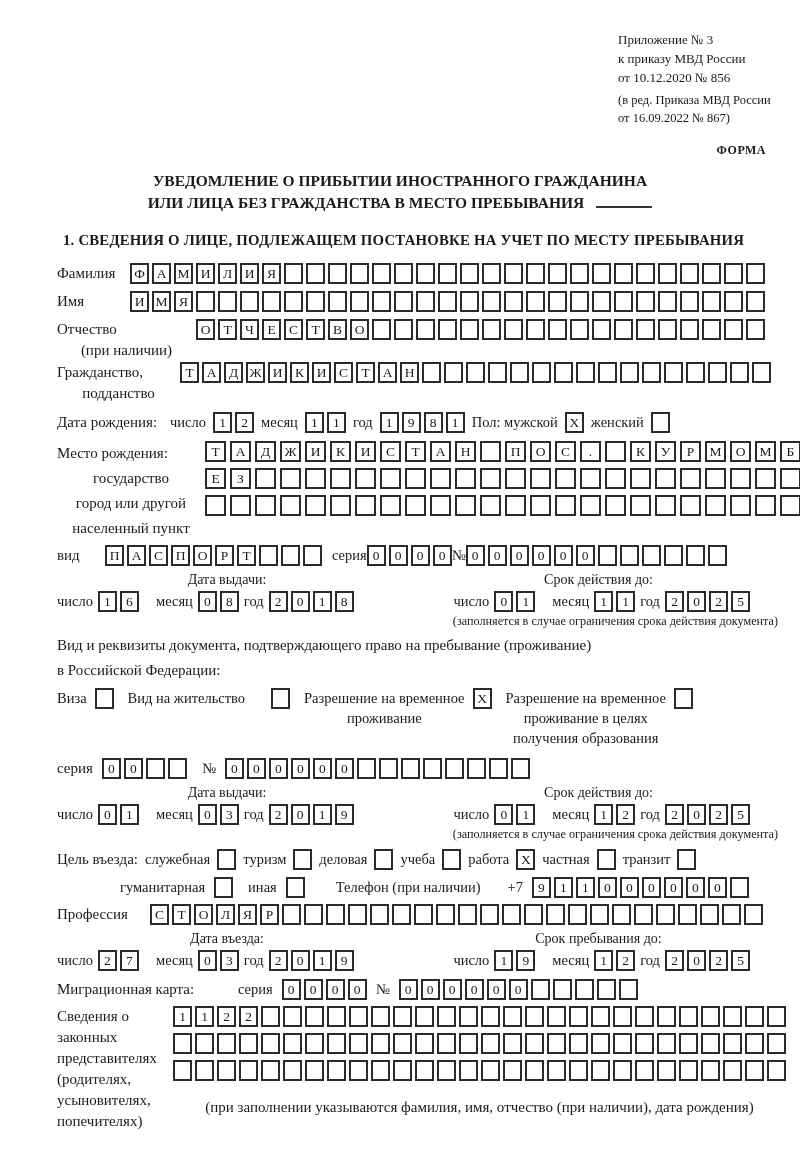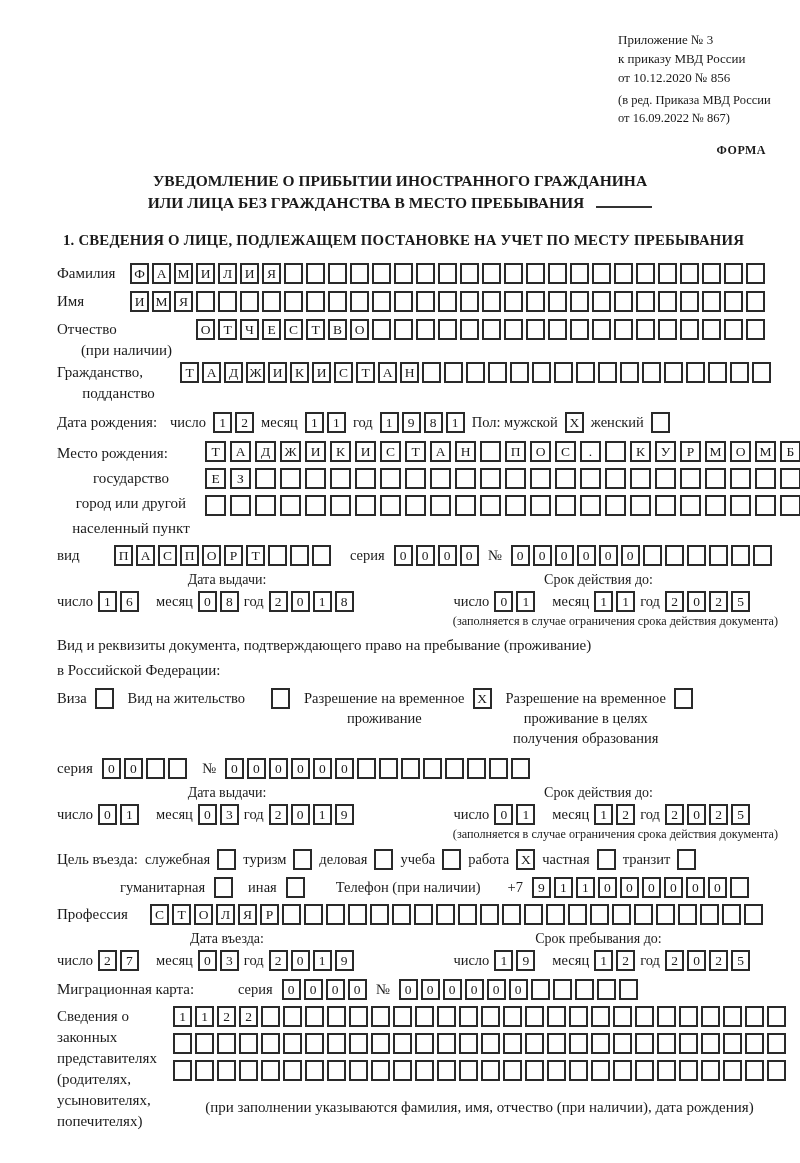--- a/index.html
+++ b/index.html
@@ -318,21 +318,21 @@
           <span class="cell"></span>
           <span class="cell"></span>
           <span class="cell"></span>
           <span class="cell"></span>
           <span class="cell"></span>
           <span class="cell"></span>
         </span>
     </span>
   </div>
 
-  <div class="frow" style="margin-top:4px;gap:9px;">
+  <div class="frow" style="margin-top:4px;">
     <span class="flabel" style="width:48px;">вид</span>
     <span class="cells">
         <span class="cell">П</span>
         <span class="cell">А</span>
         <span class="cell">С</span>
         <span class="cell">П</span>
         <span class="cell">О</span>
         <span class="cell">Р</span>
         <span class="cell">Т</span>
         <span class="cell"></span>

